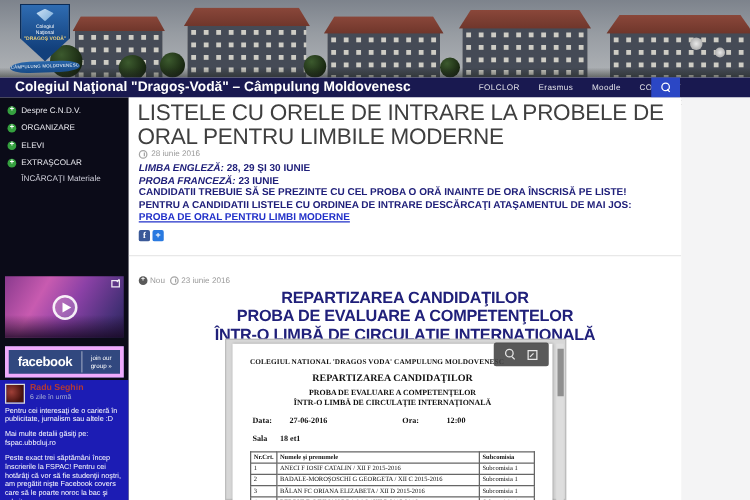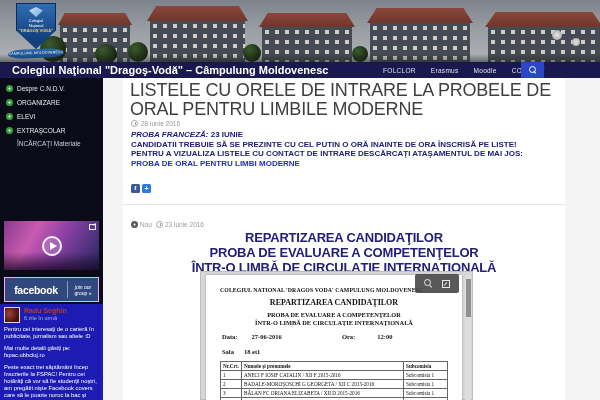--- a/index.html
+++ b/index.html
@@ -68,48 +68,48 @@
   #video::before { content:""; position:absolute; left:0; bottom:0; width:100%; height:18px;
     background:linear-gradient(rgba(25,8,35,0), rgba(25,8,35,.8)); }
   #play-btn { position:absolute; left:50%; top:50%; width:20px; height:20px; margin:-10px 0 0 -10px;
     border:2px solid rgba(255,255,255,.9); border-radius:50%; background:rgba(255,255,255,.18); }
   #play-btn::after { content:""; position:absolute; left:6.5px; top:4px;
     border-left:7px solid #fff; border-top:4.5px solid transparent; border-bottom:4.5px solid transparent; }
   #video-share { position:absolute; right:3px; top:3px; width:7px; height:6px; border:1px solid #fff; opacity:.9; }
   #video-share::after { content:""; position:absolute; right:-1px; top:-1px; width:3px; height:1px; background:#fff; transform:rotate(-45deg); }
 
   #fb-banner { position:absolute; left:4px; top:199px; width:95px; height:25px; background:#31487f;
-    border:1px solid #f0abfc; display:flex; align-items:center; cursor:pointer; }
+    border:3px solid #f0abfc; display:flex; align-items:center; cursor:pointer; }
   #fb-logo { flex:1; color:#fff; font-weight:bold; font-size:10.5px; text-align:center; letter-spacing:-.3px; }
   #fb-sep { width:1px; height:17px; background:rgba(255,255,255,.45); }
   #fb-join { width:30px; color:#fff; font-size:5px; line-height:6px; text-align:center; }
 
   #feed { position:absolute; left:0; top:226px; width:103px; height:174px; background:#1c1cb4; }
   .post { padding:3px 4px 2px 4px; }
   .post-head { display:flex; gap:4px; margin-bottom:3px; }
   .avatar { width:16px; height:16px; flex:0 0 16px; border:1px solid #d9d9d9; }
   .avatar.a1 { background:radial-gradient(circle at 30% 40%, #a04038, #46120e 70%); }
   .post-name { color:#b23a36; font-size:7px; font-weight:bold; line-height:8px; cursor:pointer; }
   .post-time { color:#a9b0d6; font-size:5.5px; line-height:7px; }
   .post p { color:#fff; font-size:5.8px; line-height:7px; margin:0 0 5px 0; }
 
   
-  #main { position:absolute; left:103px; top:78px; width:442px; height:322px; background:#fff; overflow:hidden;margin-left:20px; }
+  #main { position:absolute; left:103px; top:78px; width:442px; height:322px; background:#fff; overflow:hidden; }
   #a1-title { position:absolute; left:7px; top:3px; width:425px; font-size:18px; line-height:19px;
     color:#3f3f3f; font-weight:500; letter-spacing:-.2px; }
   .meta { position:absolute; display:flex; align-items:center; gap:3px; color:#9a9a9a; font-size:6.5px; }
   #a1-meta { left:8px; top:42px; }
   .clock-icon { width:7px; height:7px; border:1px solid #a5a5a5; border-radius:50%; position:relative; }
   .clock-icon::after { content:""; position:absolute; left:2.7px; top:1.2px; width:1px; height:2.5px; background:#a5a5a5; }
   .cat-icon { width:7px; height:7px; border-radius:50%; background:#5a5a5a; color:#fff; font-size:5.5px;
     line-height:7px; text-align:center; font-weight:bold; }
   #a1-body { position:absolute; left:8px; top:52px; width:430px; color:#20207a; font-weight:bold;
     font-size:8px; line-height:9.5px; }
   #a1-body .lbl { font-style:italic; }
-  #a1-link { color:#2130c9; cursor:pointer; display:inline-block; margin-top:0.5px; }
+  #a1-link { color:#2130c9; text-decoration:underline; cursor:pointer; display:inline-block; margin-top:0.5px; }
   #a1-social { position:absolute; left:8px; top:106px; display:flex; gap:2px; }
   .soc { width:9px; height:9px; border-radius:1.5px; color:#fff; font-size:7px; line-height:9px;
     text-align:center; font-weight:bold; cursor:pointer; }
   .soc.fb { background:#3b5998; font-family:"Liberation Serif", serif; }
   .soc.share { background:#2a7ae0; }
   #divider { position:absolute; left:0; top:126px; width:442px; border-top:1px solid #e8e8e8; }
   #a2-meta { left:8px; top:143px; gap:4px; }
   #a2-meta .grp { display:flex; align-items:center; gap:2px; }
   #a2-heading { position:absolute; left:0; top:152px; width:442px; text-align:center;
     color:#20207a; font-weight:bold; font-size:13px; line-height:15px; letter-spacing:-.2px; }
@@ -256,23 +256,24 @@
   </div>
 
   <div id="main">
     <h1 id="a1-title">LISTELE CU ORELE DE INTRARE LA PROBELE DE ORAL PENTRU LIMBILE MODERNE</h1>
     <div class="meta" id="a1-meta">
       <span class="clock-icon"></span>
       <span>28 iunie 2016</span>
     </div>
 
     <div id="a1-body">
+      <div><span class="lbl">LIMBA ENGLEZĂ:</span><span> 28, 29 ŞI 30 IUNIE</span></div>
       <div><span class="lbl">PROBA FRANCEZĂ:</span><span> 23 IUNIE</span></div>
-      <div>CANDIDATII TREBUIE SĂ SE PREZINTE CU CEL PUTIN O ORĂ INAINTE DE ORA ÎNSCRISĂ PE LISTE!</div>
-      <div>PENTRU A VIZUALIZA LISTELE CU CONTACT DE INTRARE DESCĂRCAŢI ATAŞAMENTUL DE MAI JOS:</div>
+      <div>CANDIDATII TREBUIE SĂ SE PREZINTE CU CEL PROBA O ORĂ INAINTE DE ORA ÎNSCRISĂ PE LISTE!</div>
+      <div>PENTRU A CANDIDATII LISTELE CU ORDINEA DE INTRARE DESCĂRCAŢI ATAŞAMENTUL DE MAI JOS:</div>
       <a id="a1-link">PROBA DE ORAL PENTRU LIMBI MODERNE</a>
     </div>
 
     <div id="a1-social">
       <span class="soc fb">f</span>
       <span class="soc share">+</span>
     </div>
 
     <div id="divider"></div>
 

